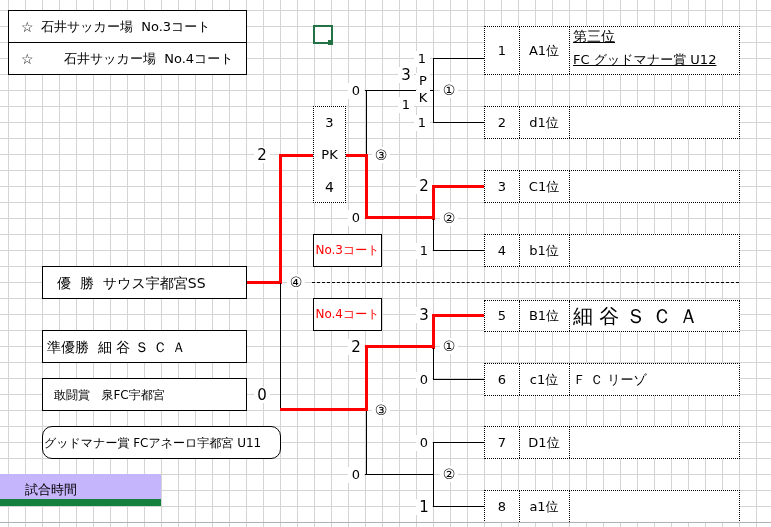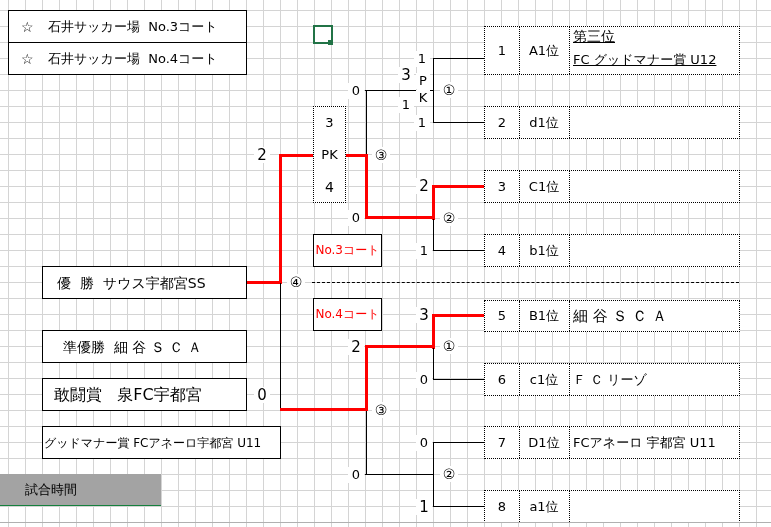--- a/index.html
+++ b/index.html
@@ -31,25 +31,25 @@
   .team-row .c1 { position:absolute; left:0; top:0; bottom:0; width:34px; border-right:1px dotted #000; text-align:center; font-size:13px; }
   .team-row .c2 { position:absolute; left:34px; top:0; bottom:0; width:50px; border-right:1px dotted #000; text-align:center; font-size:13px; }
   .team-row .c3 { position:absolute; left:85px; top:0; bottom:0; right:0; padding-left:3px; font-size:13px; white-space:nowrap; }
   .u { text-decoration:underline; }
 </style>
 </head>
 <body>
 
 <div class="box" style="left:8px;top:10px;width:239px;height:33px;">
   <span class="txt" style="left:12px;top:8px;font-size:14px;">☆</span>
-  <span class="txt" style="left:39px;top:8px;white-space:pre;">石井サッカー場  No.3コート</span>
+  <span class="txt" style="left:32px;top:8px;white-space:pre;">石井サッカー場  No.3コート</span>
 </div>
 <div class="box" style="left:8px;top:42px;width:239px;height:33px;">
   <span class="txt" style="left:12px;top:8px;font-size:14px;">☆</span>
-  <span class="txt" style="left:39px;top:8px;white-space:pre;">石井サッカー場  No.4コート</span>
+  <span class="txt" style="left:55px;top:8px;white-space:pre;">石井サッカー場  No.4コート</span>
 </div>
 
 <div class="abs" style="left:313px;top:25px;width:16px;height:15px;border:2px solid #217346;"></div>
 <div class="abs" style="left:328px;top:40px;width:5px;height:5px;background:#217346;"></div>
 
 <div class="team-row" style="top:26px;height:49px;">
   <div class="c1" style="line-height:47px;">1</div>
   <div class="c2" style="line-height:47px;">A1位</div>
   <div class="c3">
     <div class="bold u" style="font-size:14px;line-height:16px;margin-top:1px;">第三位</div>
@@ -70,33 +70,32 @@
 <div class="team-row" style="top:234px;height:33px;">
   <div class="c1" style="line-height:31px;">4</div>
   <div class="c2" style="line-height:31px;">b1位</div>
 </div>
 
 <div class="abs" style="left:312px;top:282px;width:427px;height:0;border-top:1px dashed #000;"></div>
 
 <div class="team-row" style="top:300px;height:32px;">
   <div class="c1" style="line-height:30px;">5</div>
   <div class="c2" style="line-height:30px;">B1位</div>
-  <div class="c3 bold" style="line-height:30px;font-size:15px;white-space:pre;">細 谷 Ｓ Ｃ Ａ</div>
+  <div class="c3 bold" style="line-height:30px;font-size:20px;white-space:pre;">細 谷 Ｓ Ｃ Ａ</div>
 </div>
 
 <div class="team-row" style="top:363px;height:33px;">
   <div class="c1" style="line-height:31px;">6</div>
   <div class="c2" style="line-height:31px;">c1位</div>
   <div class="c3" style="line-height:31px;">Ｆ Ｃ リーゾ</div>
 </div>
 
 <div class="team-row" style="top:426px;height:33px;">
   <div class="c1" style="line-height:31px;">7</div>
   <div class="c2" style="line-height:31px;">D1位</div>
-  <div class="c3" style="line-height:31px;">FCアネーロ 宇都宮 U11</div>
 </div>
 
 <div class="team-row" style="top:490px;height:33px;">
   <div class="c1" style="line-height:31px;">8</div>
   <div class="c2" style="line-height:31px;">a1位</div>
   <div class="c3 bold u" style="line-height:31px;white-space:pre;margin-top:44px;">昭和戸祭 Ｓ Ｃ    第三位</div>
 </div>
 
 <div class="hl" style="left:433px;top:58px;width:51px;"></div>
 <div class="hl" style="left:433px;top:122px;width:51px;"></div>
@@ -176,25 +175,25 @@
 <div class="num" style="left:348px;top:467px;">0</div>
 
 <div class="num" style="left:416px;top:435px;">0</div>
 <div class="num bold big" style="left:416px;top:499px;">1</div>
 <div class="circ" style="left:440px;top:466px;">②</div>
 
 <div class="box" style="left:42px;top:266px;width:205px;height:33px;">
   <span class="txt bold" style="left:14px;top:8px;font-size:14px;white-space:pre;">優  勝  サウス宇都宮SS</span>
 </div>
 <div class="box" style="left:42px;top:330px;width:205px;height:33px;">
-  <span class="txt" style="left:20px;top:8px;font-size:14px;white-space:pre;">準優勝  細 谷 Ｓ Ｃ Ａ</span>
+  <span class="txt" style="left:4px;top:8px;font-size:14px;white-space:pre;">準優勝  細 谷 Ｓ Ｃ Ａ</span>
 </div>
 <div class="box" style="left:42px;top:378px;width:205px;height:33px;">
-  <span class="txt" style="left:11px;top:8px;font-size:16px;white-space:pre;">敢闘賞   泉FC宇都宮</span>
+  <span class="txt" style="left:11px;top:8px;font-size:12px;white-space:pre;">敢闘賞   泉FC宇都宮</span>
 </div>
-<div class="box" style="left:42px;top:426px;width:239px;height:33px;">
+<div class="box" style="left:42px;top:426px;width:239px;height:33px;border-radius:10px;">
   <span class="txt" style="left:1px;top:8px;font-size:12px;white-space:pre;">グッドマナー賞 FCアネーロ宇都宮 U11</span>
 </div>
 
-<div class="abs" style="left:0;top:474px;width:161px;height:32px;background:#a3a3a3;border-bottom:1px solid #15803d;box-sizing:border-box;">
+<div class="abs" style="left:0;top:474px;width:161px;height:32px;background:#c4b5fd;border-bottom:7px solid #15803d;box-sizing:border-box;">
   <span class="txt bold" style="left:25px;top:8px;font-size:13px;">試合時間</span>
 </div>
 <div class="abs" style="left:0;top:522px;width:771px;height:1px;background:#b0b0b0;"></div>
 
 </body></html>

